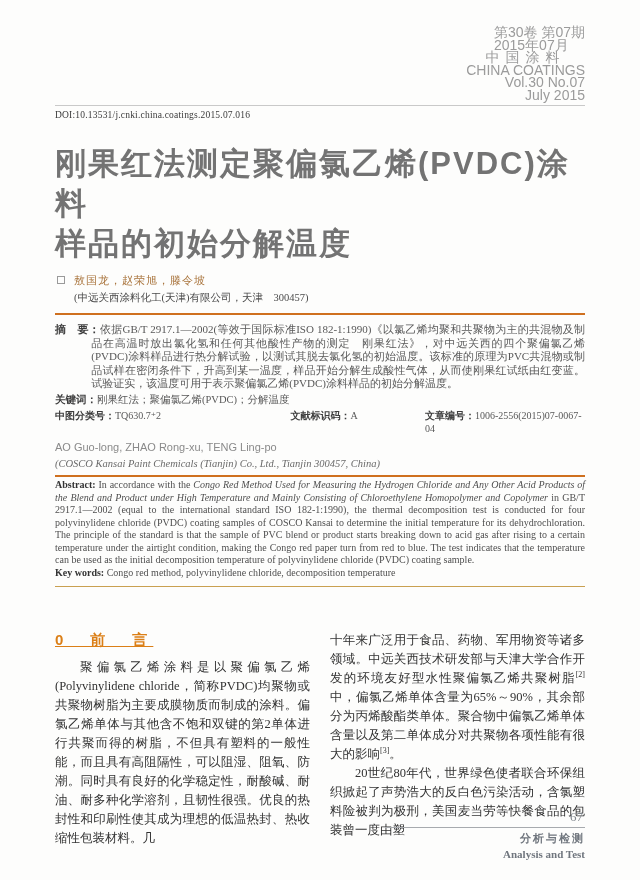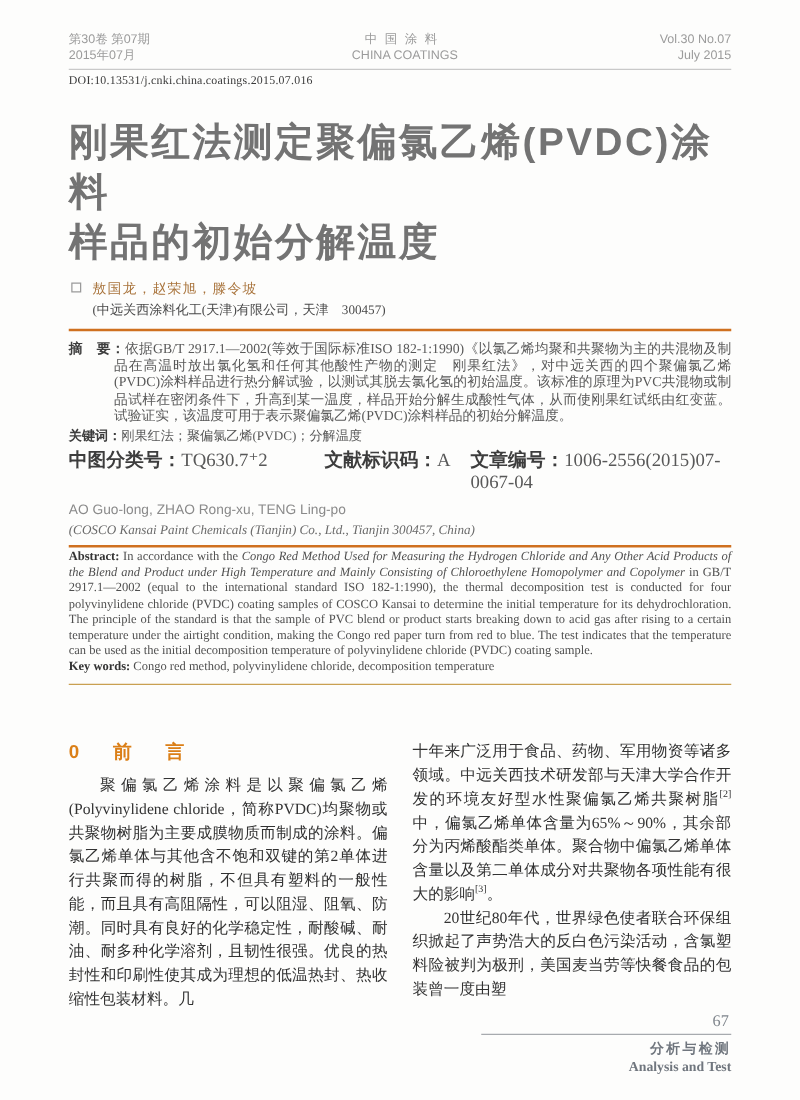--- a/index.html
+++ b/index.html
@@ -9,21 +9,21 @@
     width: 640px; height: 880px;
     margin: 0 auto;
     background: #fdfdfc;
     padding: 26px 55px 0 55px;
     overflow: hidden;
     font-family: "Liberation Serif", "DejaVu Serif", serif;
   }
   
   .hdr-row { display: flex; justify-content: space-between; align-items: flex-end;
     font-family: "Liberation Sans", "DejaVu Sans", sans-serif;
-    font-size: 10px; line-height: 12.5px; color: #9b9b9b; }
+    font-size: 14px; line-height: 12.5px; color: #9b9b9b; flex-direction: column; }
   .hdr-left { text-align: left; }
   .hdr-center { text-align: center; }
   .hdr-center .cjk { letter-spacing: 6px; }
   .hdr-right { text-align: right; }
   .hdr-rule { margin-top: 4px; height: 1px; background: #c9c9c9; }
   .doi { margin-top: 4px; font-size: 9.5px; color: #3a3a3a; letter-spacing: 0.2px; }
   
   .cn-title {
     margin-top: 24px;
     font-family: "Liberation Sans", "DejaVu Sans", sans-serif;
@@ -37,21 +37,21 @@
   .affil-cn { margin-top: 3px; font-size: 10.5px; color: #4a4a4a; }
   .rule-main { margin-top: 8px; height: 2px; background: #cf701f; }
   .rule-soft { height: 1.5px; background: #c9a051; }
   
   .abstract-cn {
     margin-top: 8px; font-size: 11px; line-height: 13.6px; color: #585858;
     text-align: justify; padding-left: 3.3em; text-indent: -3.3em;
   }
   .abstract-cn .lbl, .kw .lbl, .meta .lbl { font-weight: bold; color: #3d3d3d; }
   .kw { margin-top: 2px; font-size: 10.5px; line-height: 13.5px; color: #585858; }
-  .meta { margin-top: 3px; display: flex; font-size: 15px; color: #585858; }
+  .meta { margin-top: 3px; display: flex; font-size: 10px; color: #585858; }
   .meta .m1 { width: 245px; }
   .meta .m2 { width: 140px; }
   
   .en-title {
     margin-top: 13px;
     font-family: "Liberation Sans", "DejaVu Sans", sans-serif;
     font-weight: bold; font-size: 21px; line-height: 29.5px; color: #e0800f;
   }
   .authors-en { margin-top: 7px; font-family: "Liberation Sans", "DejaVu Sans", sans-serif;
     font-size: 11px; color: #8a8a8a; }
@@ -62,20 +62,21 @@
   .abstract-en .lbl, .kw-en .lbl { font-weight: bold; color: #333; }
   .kw-en { margin-top: 1px; font-size: 10px; line-height: 12.4px; color: #4f4f4f; }
   .rule3 { margin-top: 6px; }
   
   .columns { margin-top: 44px; display: flex; gap: 20px; }
   .col { width: 255px; }
   .sec-heading {
     font-family: "Liberation Sans", "DejaVu Sans", sans-serif;
     font-weight: bold; font-size: 15px; color: #db7f17; letter-spacing: 6px;
     margin-bottom: 8px;
+    text-decoration: underline;
   }
   .col p { font-size: 12.5px; line-height: 19px; color: #323232; text-align: justify; }
   .col p.indent { text-indent: 2em; }
   .col p sup { font-size: 8px; line-height: 0; }
   
   .footer { position: absolute; right: 55px; bottom: 20px; text-align: right; width: 200px;
     color: #7f858c; }
   .page-num { font-size: 13px; padding-right: 2px; }
   .footer-rule { margin-top: 2px; height: 1px; background: #a7aaae; }
   .footer-cn { margin-top: 3px; font-size: 11px; letter-spacing: 2px; font-weight: bold; color: #70767e; }

